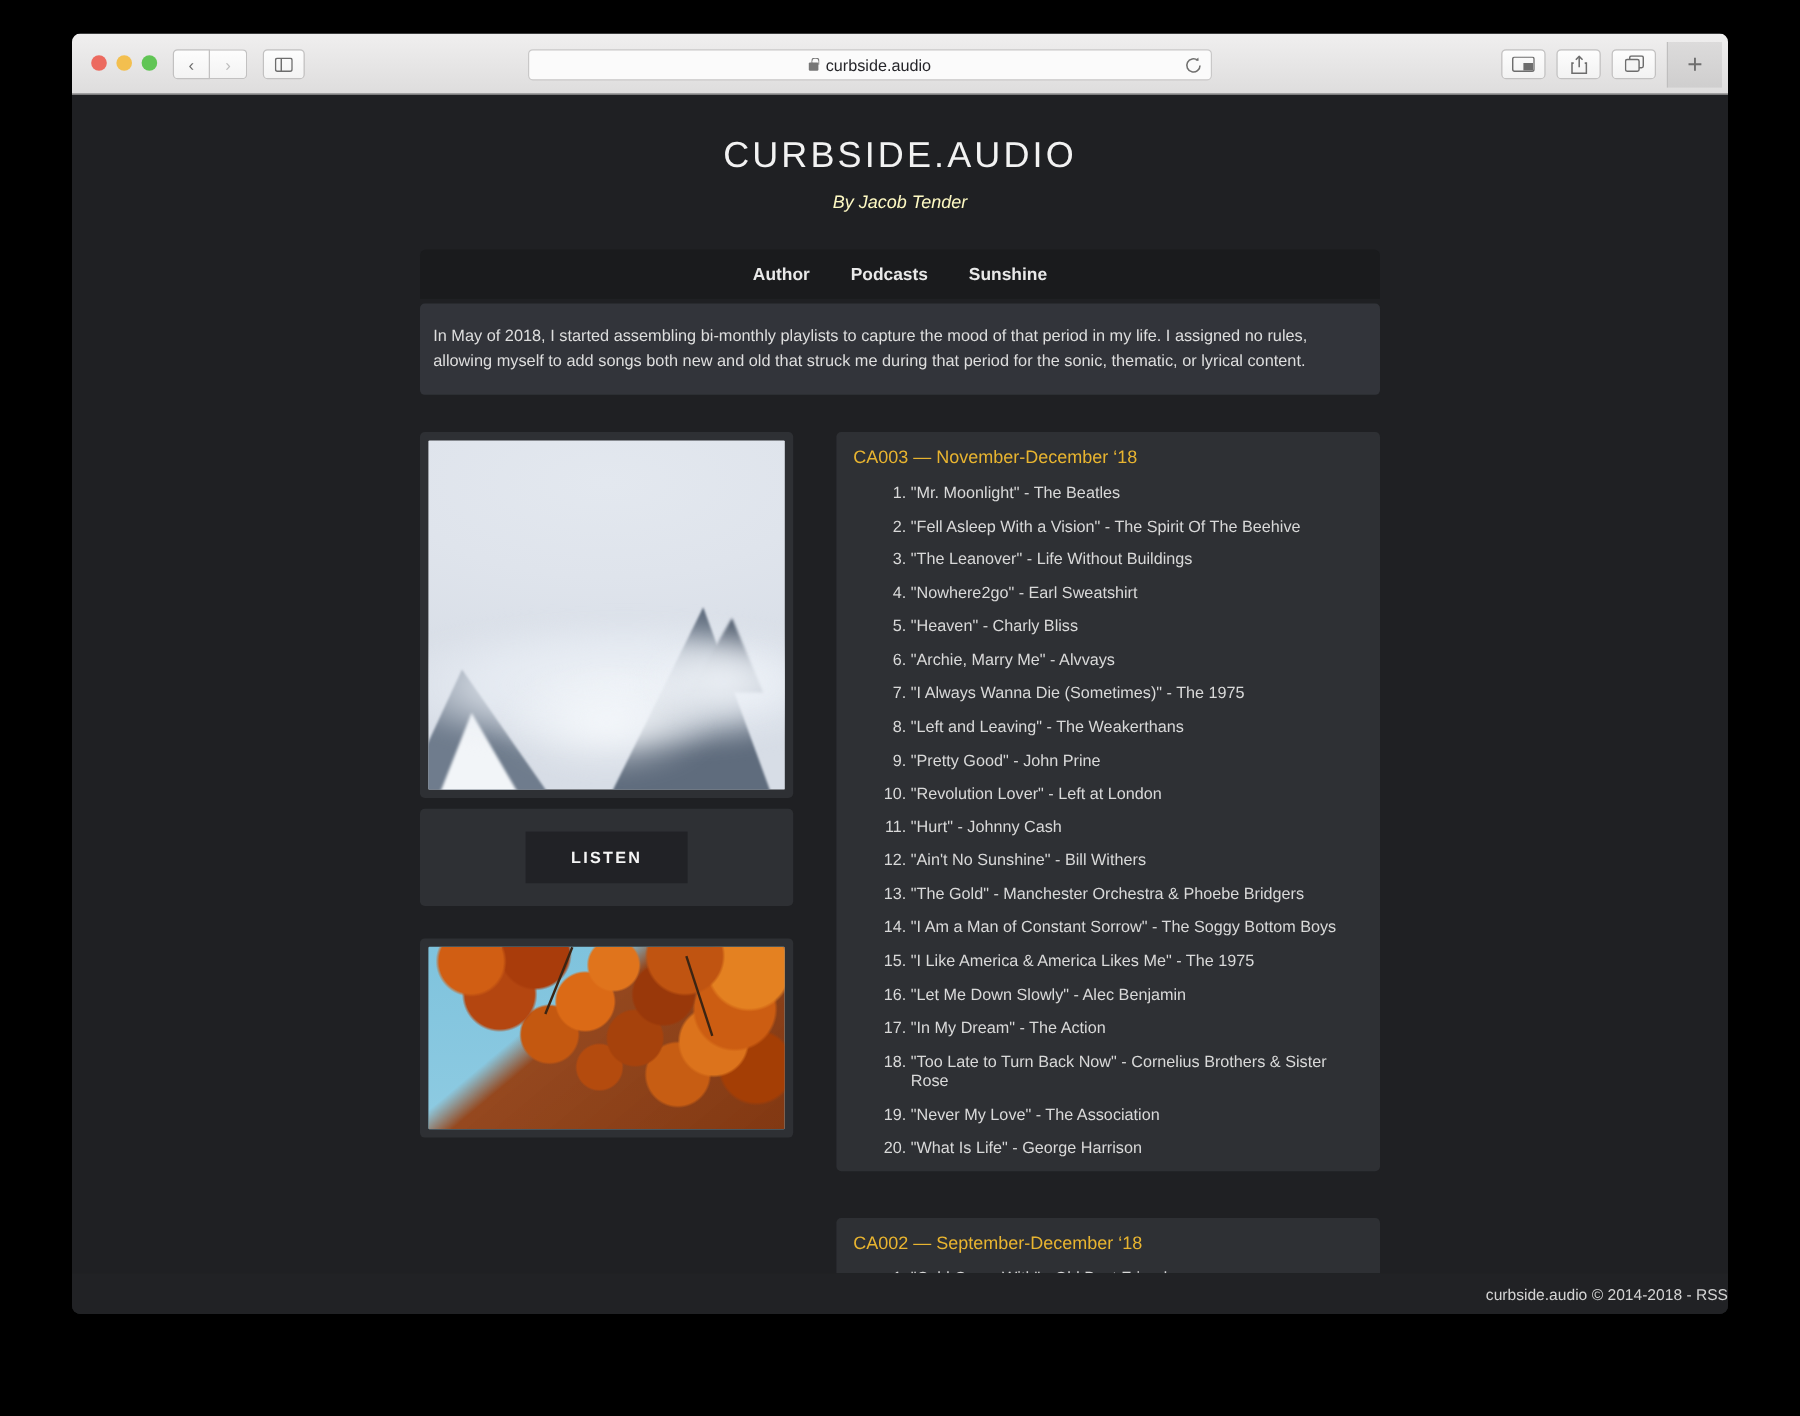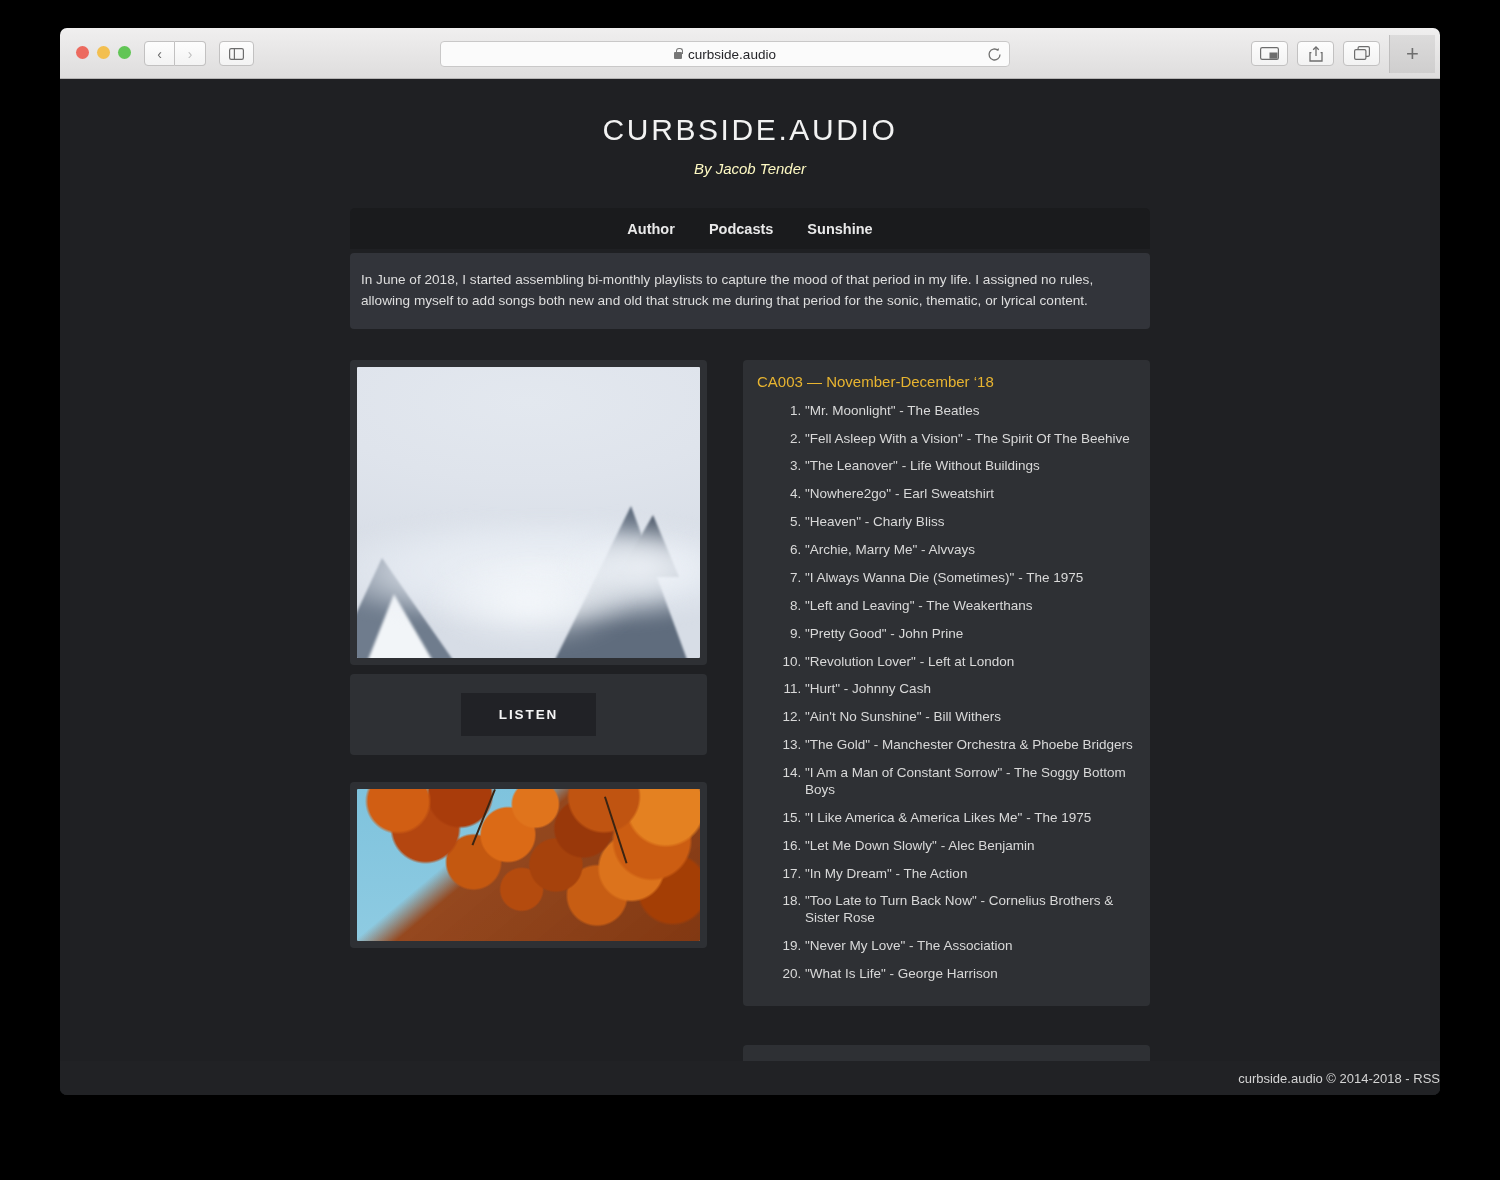--- a/index.html
+++ b/index.html
@@ -137,21 +137,21 @@
     font-size: 13.6px;
     line-height: 1.55;
   }
 
   .grid {
     margin-top: 31px;
     display: flex;
     gap: 36px;
     align-items: flex-start;
   }
-  .col-left  { width: 357px; flex: none; }
+  .col-left  { width: 311px; flex: none; }
   .col-right { flex: 1; }
 
   .art-card {
     background: #2e3034;
     border-radius: 4px;
     padding: 7px;
   }
   .art {
     width: 100%; height: 291px;
     border-radius: 1px;
@@ -258,21 +258,21 @@
     font-weight: bold;
     letter-spacing: 1.9px;
     padding: 14px 38px;
     border: none;
     cursor: pointer;
   }
 
   .playlist {
     background: #2e3034;
     border-radius: 4px;
-    padding: 13px 14px 18px 14px;
+    padding: 13px 14px 4px 14px;
     margin-bottom: 39px;
   }
   .playlist-title {
     color: #e8b430;
     font-size: 15px;
     margin-bottom: 7px;
   }
   .playlist ol {
     margin: 0;
     padding-left: 48px;
@@ -366,21 +366,21 @@
 
         <h1 class="site-title">CURBSIDE.AUDIO</h1>
         <div class="site-sub">By Jacob Tender</div>
 
         <div class="nav">
           <a href="#">Author</a>
           <a href="#">Podcasts</a>
           <a href="#">Sunshine</a>
         </div>
 
-        <div class="intro">In June of 2018, I started assembling bi-monthly playlists to capture the mood of that period in my life. I assigned no rules, allowing myself to add songs both new and old that struck me during that period for the sonic, thematic, or lyrical content.</div>
+        <div class="intro">In May of 2018, I started assembling bi-monthly playlists to capture the mood of that period in my life. I assigned no rules, allowing myself to add songs both new and old that struck me during that period for the sonic, thematic, or lyrical content.</div>
 
         <div class="grid">
 
           <div class="col-left">
 
             <div class="art-card">
               <div class="art mountain">
                 <div class="peak-a"></div>
                 <div class="peak-a2"></div>
                 <div class="peak-b"></div>

